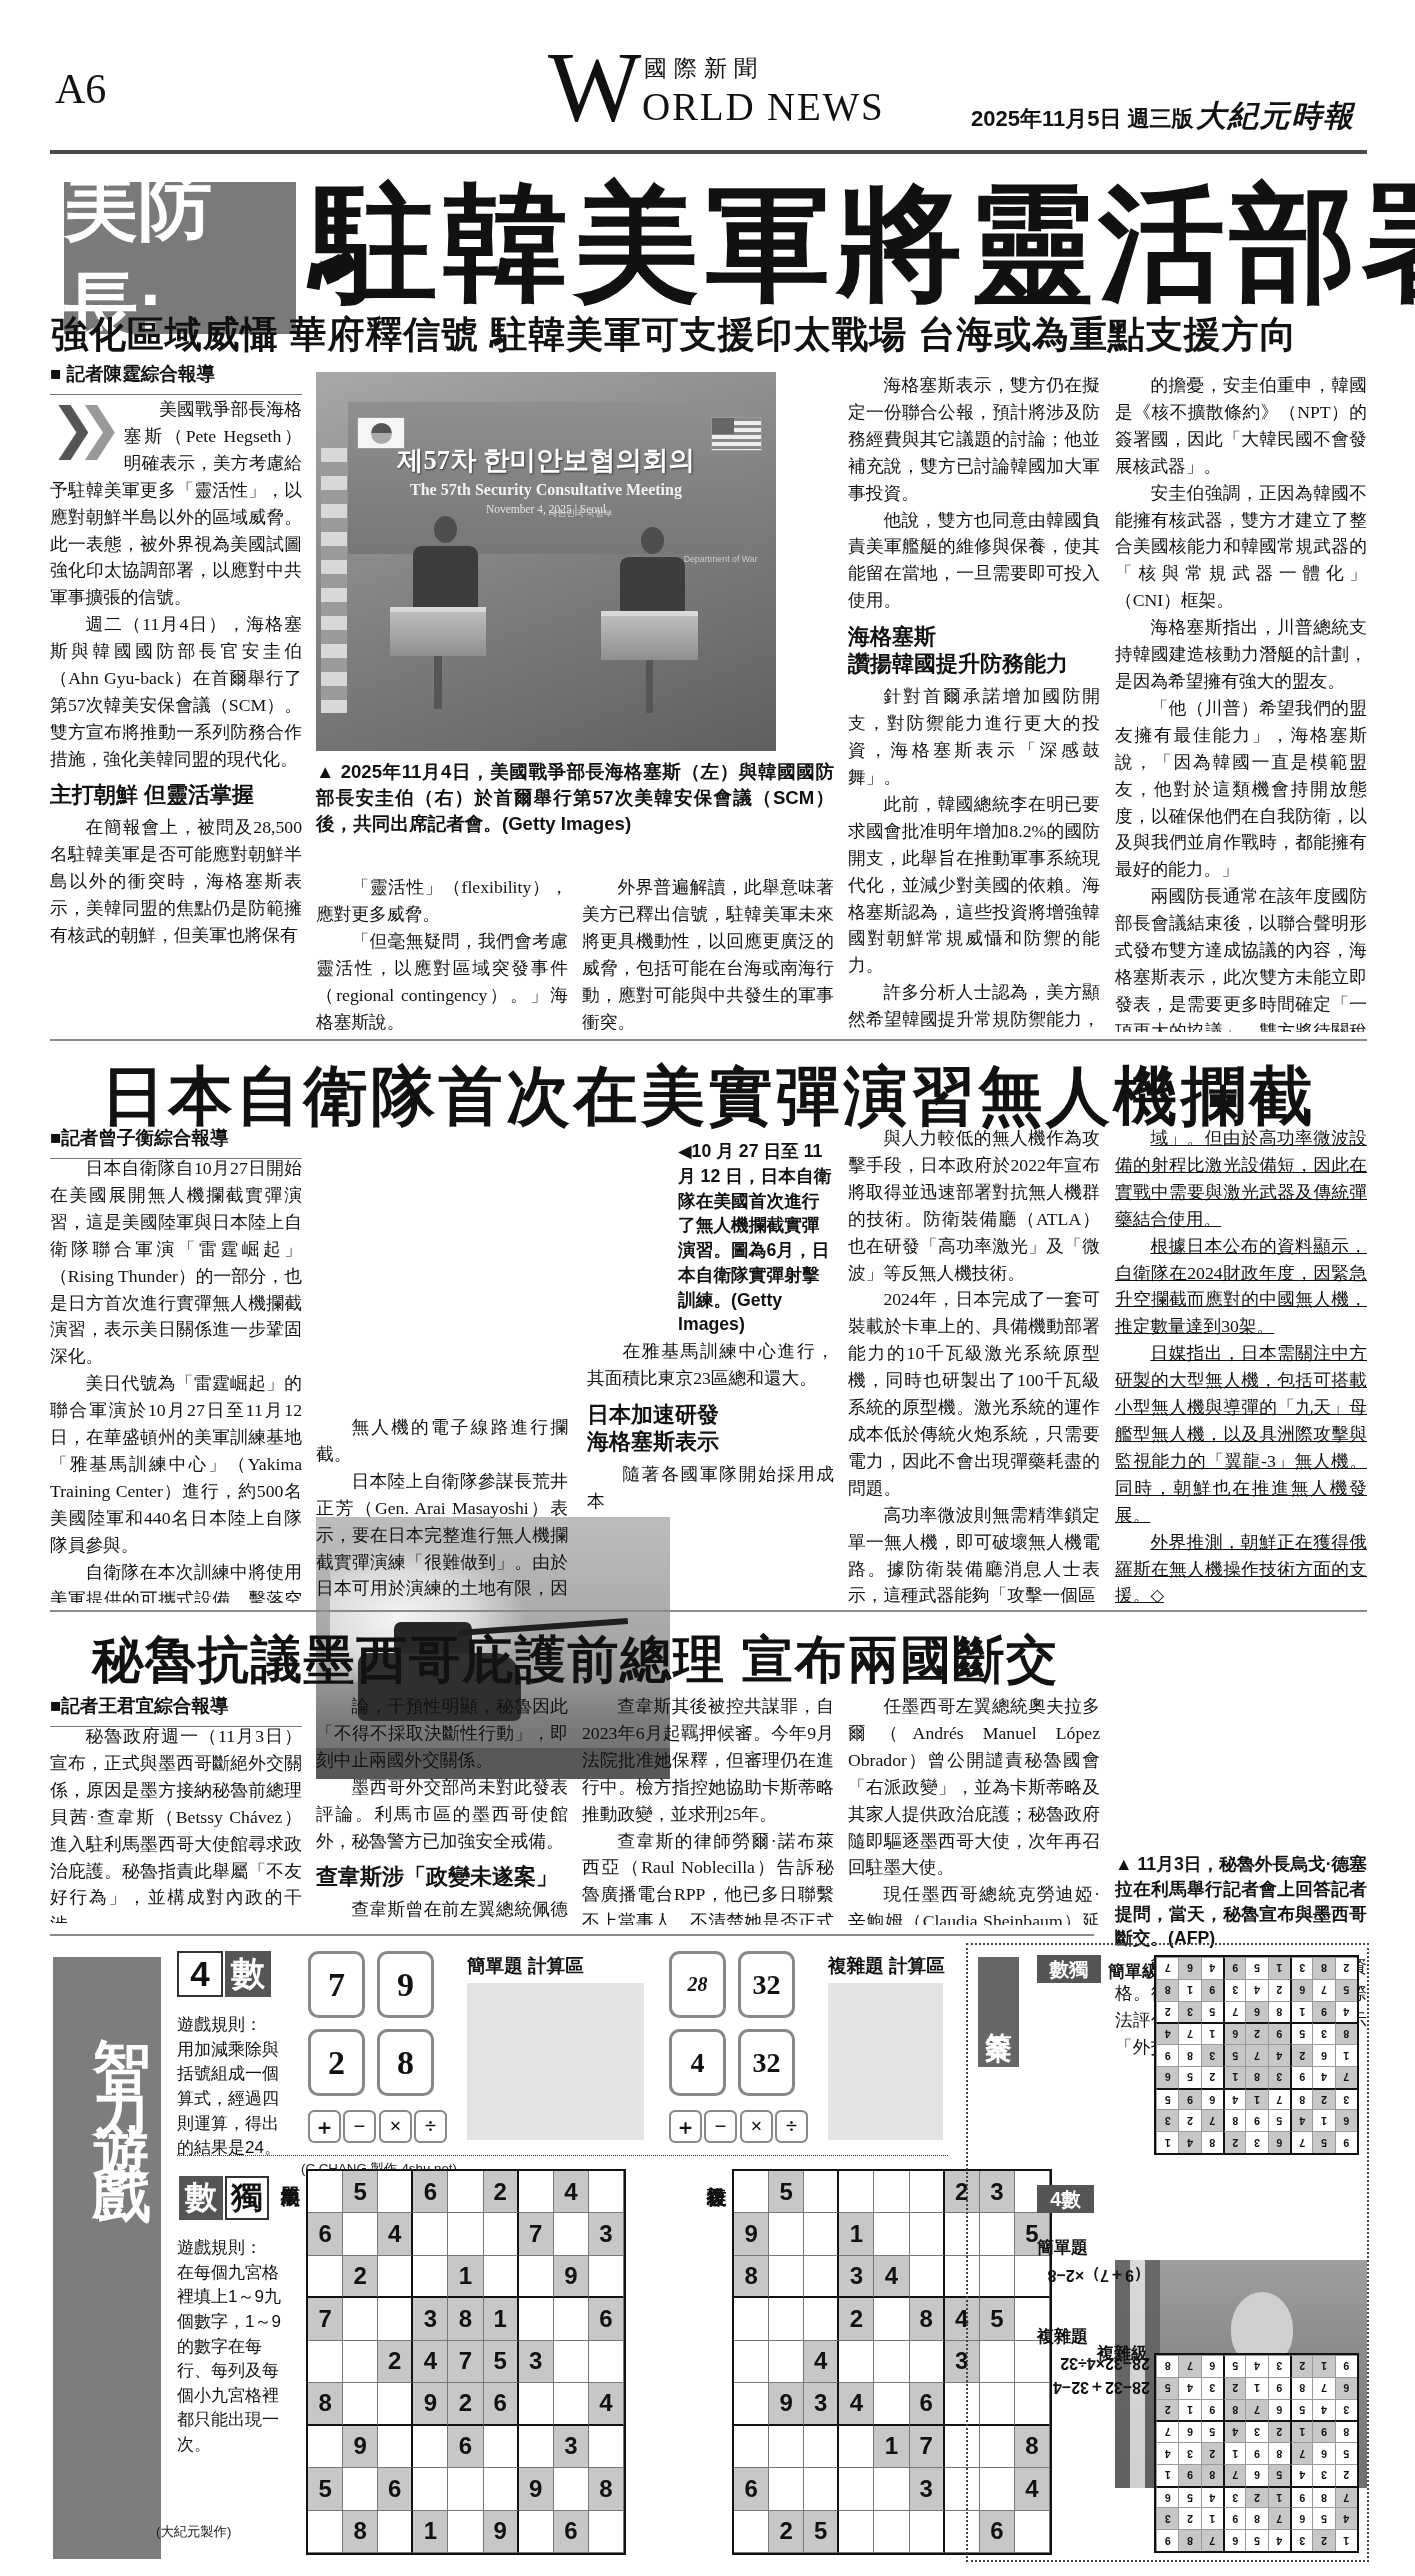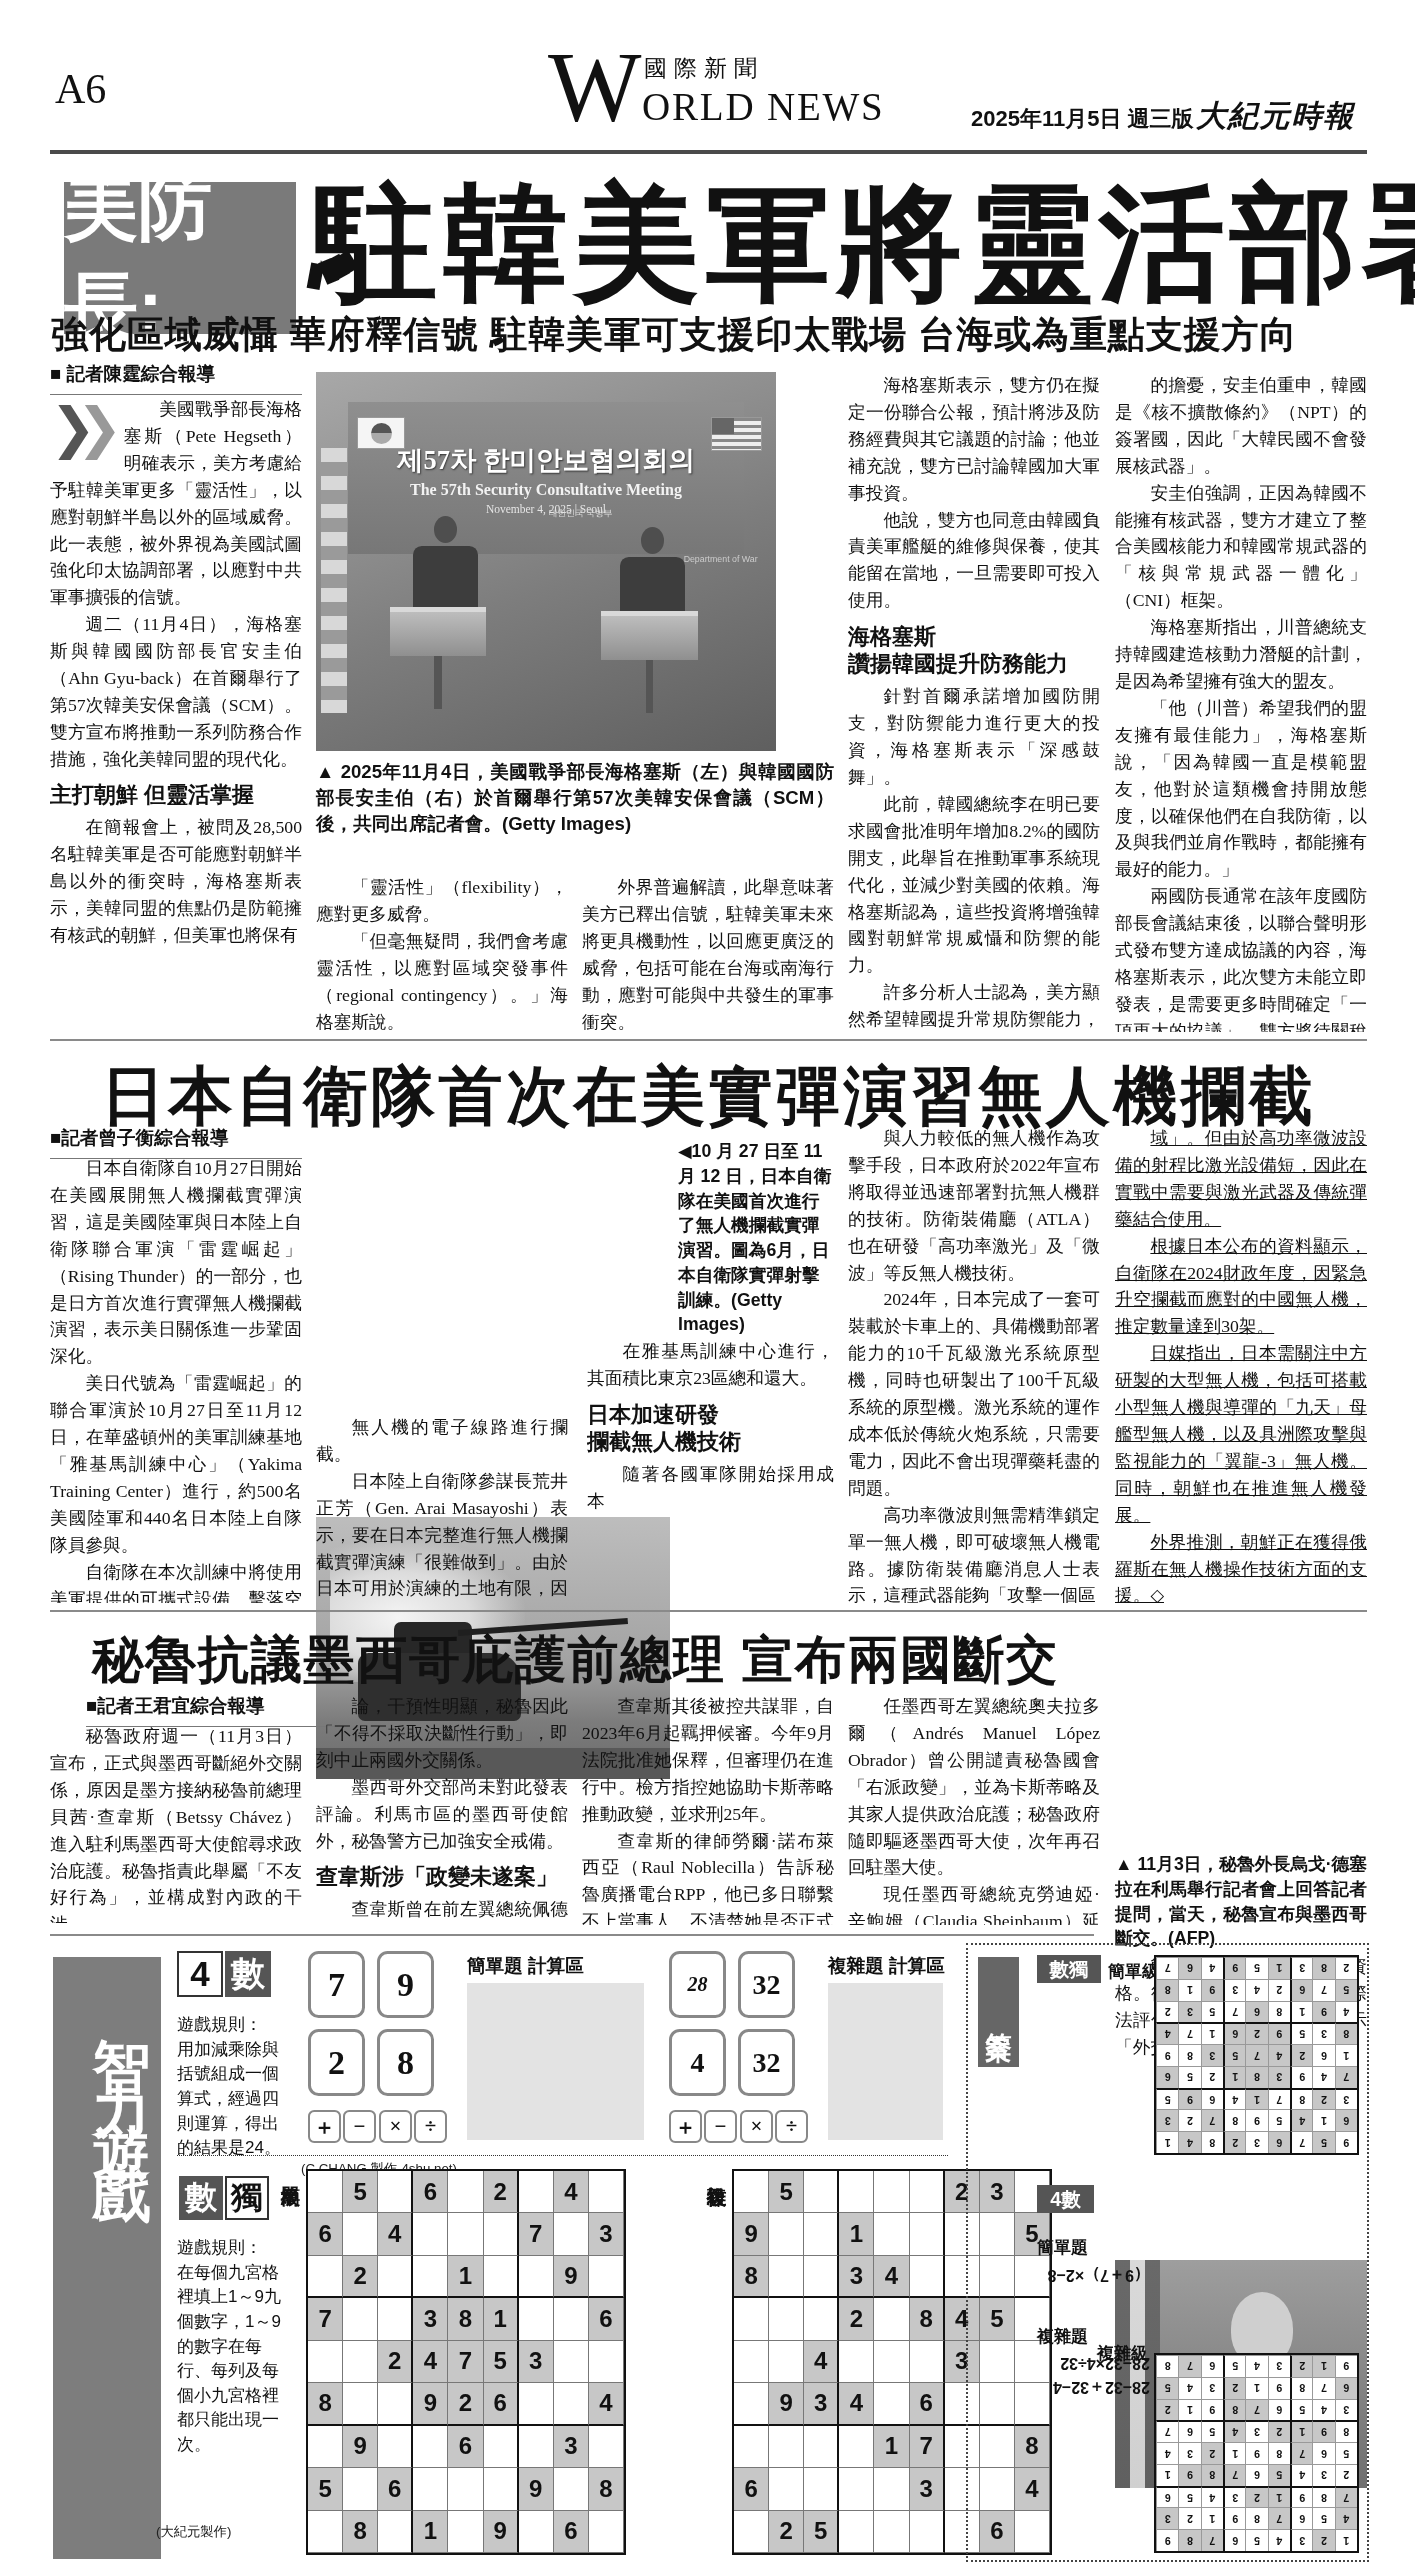--- a/index.html
+++ b/index.html
@@ -212,21 +212,21 @@
     <div>
         <p class="para">無人機的電子線路進行攔截。</p>
         <p class="para">日本陸上自衛隊參謀長荒井正芳（Gen. Arai Masayoshi）表示，要在日本完整進行無人機攔截實彈演練「很難做到」。由於日本可用於演練的土地有限，因此選</p>
       </div>
   </div>
   <div class="abs colbox" style="left:587px;top:1338px;width:247px;height:265px;">
     <div>
         <p class="para">在雅基馬訓練中心進行，其面積比東京23區總和還大。</p>
       </div>
     <div class="inner-sub sans b prewrap">日本加速研發
-攔截無人機技術</div>
+海格塞斯表示</div>
     <div>
         <p class="para">隨著各國軍隊開始採用成本</p>
       </div>
   </div>
   <div class="abs colbox" style="left:848px;top:1125px;width:252px;height:478px;">
     <div>
         <p class="para">與人力較低的無人機作為攻擊手段，日本政府於2022年宣布將取得並迅速部署對抗無人機群的技術。防衛裝備廳（ATLA）也在研發「高功率激光」及「微波」等反無人機技術。</p>
         <p class="para">2024年，日本完成了一套可裝載於卡車上的、具備機動部署能力的10千瓦級激光系統原型機，同時也研製出了100千瓦級系統的原型機。激光系統的運作成本低於傳統火炮系統，只需要電力，因此不會出現彈藥耗盡的問題。</p>
         <p class="para">高功率微波則無需精準鎖定單一無人機，即可破壞無人機電路。據防衛裝備廳消息人士表示，這種武器能夠「攻擊一個區</p>
       </div>
@@ -236,21 +236,21 @@
         <p class="para">域」。但由於高功率微波設備的射程比激光設備短，因此在實戰中需要與激光武器及傳統彈藥結合使用。</p>
         <p class="para">根據日本公布的資料顯示，自衛隊在2024財政年度，因緊急升空攔截而應對的中國無人機，推定數量達到30架。</p>
         <p class="para">日媒指出，日本需關注中方研製的大型無人機，包括可搭載小型無人機與導彈的「九天」母艦型無人機，以及具洲際攻擊與監視能力的「翼龍-3」無人機。同時，朝鮮也在推進無人機發展。</p>
         <p class="para">外界推測，朝鮮正在獲得俄羅斯在無人機操作技術方面的支援。◇</p>
       </div>
   </div>
 
   <div class="abs divider" style="left:50px;top:1610px;width:1317px;"></div>
 
   <div class="abs sans b center" style="left:50px;top:1626px;width:1051px;font-size:51px;letter-spacing:1.8px;">秘魯抗議墨西哥庇護前總理 宣布兩國斷交</div>
-  <div class="abs sans b byline" style="left:50px;top:1693px;width:252px;margin-left:36px;">■記者王君宜綜合報導</div>
+  <div class="abs sans b byline" style="left:50px;top:1693px;width:252px;">■記者王君宜綜合報導</div>
   <div class="abs colbox" style="left:50px;top:1723px;width:252px;height:200px;">
     <div>
         <p class="para">秘魯政府週一（11月3日）宣布，正式與墨西哥斷絕外交關係，原因是墨方接納秘魯前總理貝茜·查韋斯（Betssy Chávez）進入駐利馬墨西哥大使館尋求政治庇護。秘魯指責此舉屬「不友好行為」，並構成對內政的干涉。</p>
         <p class="para">秘魯外交部長烏戈·德塞拉（Hugo de Zela）當天在記者會上表示，政府當日上午獲悉，查韋斯已進入墨西哥大使館並申請庇護。他強調，墨西哥現任與前任總統多次對秘魯內政發表偏頗言</p>
       </div>
   </div>
   <div class="abs colbox" style="left:316px;top:1693px;width:252px;height:232px;">
     <div>
         <p class="para">論，干預性明顯，秘魯因此「不得不採取決斷性行動」，即刻中止兩國外交關係。</p>
         <p class="para">墨西哥外交部尚未對此發表評論。利馬市區的墨西哥使館外，秘魯警方已加強安全戒備。</p>

